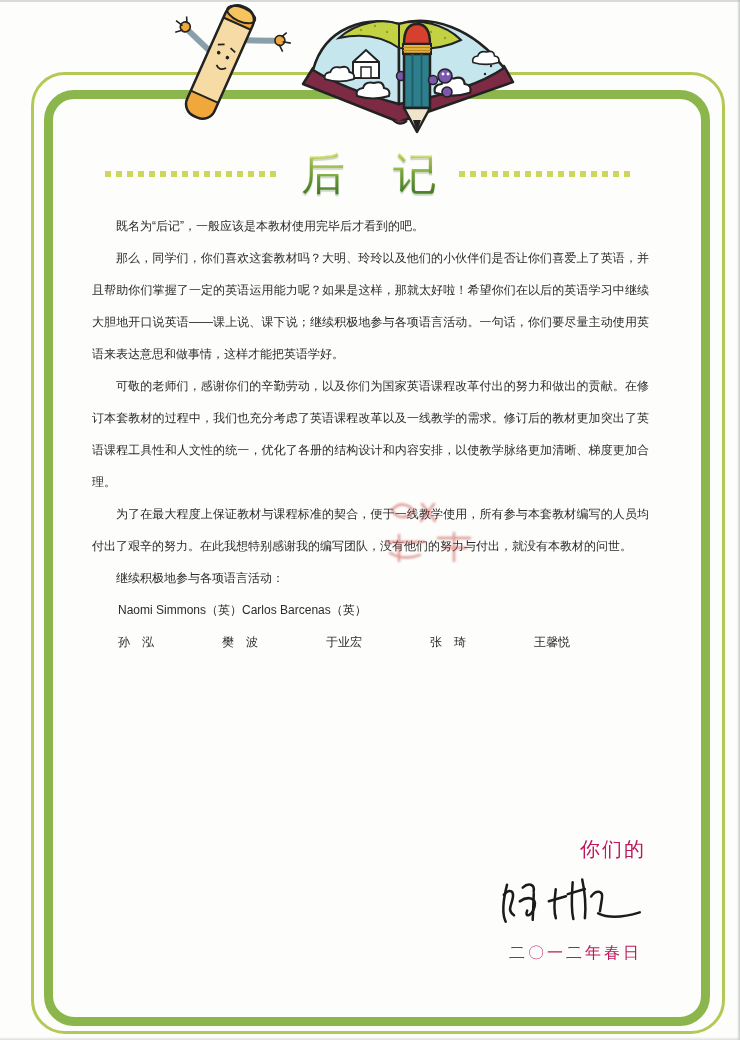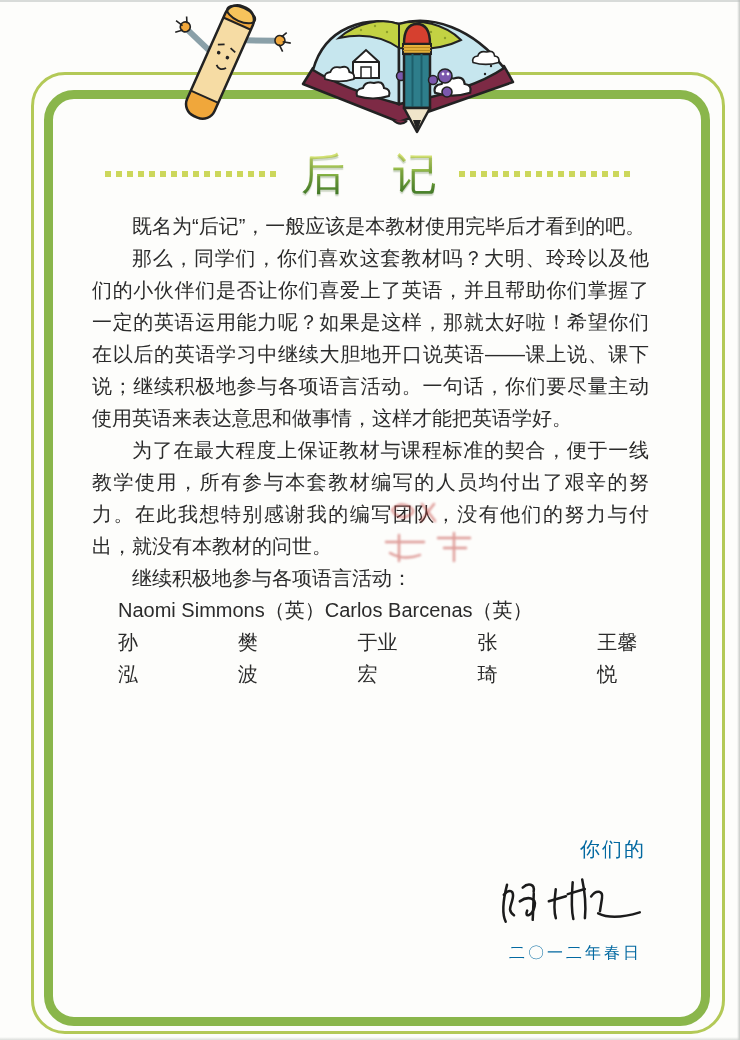--- a/index.html
+++ b/index.html
@@ -28,30 +28,30 @@
   .dashes{width:176px;height:6px;flex:0 0 auto;
     background:repeating-linear-gradient(to right,#ccd75b 0,#ccd75b 6px,rgba(0,0,0,0) 6px,rgba(0,0,0,0) 11px);}
   .title-text{margin:0;font-size:44px;font-weight:400;letter-spacing:2px;line-height:1;
     color:#6d9a35;text-shadow:0 2px 1px rgba(60,100,30,.25);}
   @supports ((-webkit-background-clip:text) or (background-clip:text)){
     .title-text{background:linear-gradient(#d4e274 10%,#8db746 45%,#47802c 95%);
       -webkit-background-clip:text;background-clip:text;color:transparent;}
   }
   
   .content{position:absolute;left:92px;top:210px;width:557px;z-index:2;
-    color:#2b2b2b;font-size:20px;line-height:32px;text-align:justify;}
+    color:#2b2b2b;font-size:12px;line-height:32px;text-align:justify;}
   .content p{margin:0;text-indent:2em;}
   .editors-en{display:flex;padding-left:26px;text-align:left;}
   .editors-cn{display:flex;gap:68px;padding-left:26px;text-align:left;}
   
   .red-stamp{position:absolute;left:378px;top:496px;width:115px;height:74px;z-index:3;
     opacity:.5;filter:blur(1px);pointer-events:none;}
   
   .signature-block{position:absolute;left:422px;top:836px;width:230px;z-index:2;
-    color:#0369a1;text-align:right;}
+    color:#be185d;text-align:right;}
   .salutation{font-size:20px;letter-spacing:2px;padding-right:6px;}
   .sig-svg{display:block;margin:6px 0 0 auto;width:168px;height:58px;}
   .sig-date{font-size:16px;letter-spacing:3px;padding-right:10px;margin-top:16px;}
   .sr-only{position:absolute;width:1px;height:1px;overflow:hidden;clip:rect(0 0 0 0);white-space:nowrap;}
 </style>
 </head>
 <body>
 
 <div class="page">
 
@@ -147,20 +147,21 @@
 
   <div class="title-row">
     <span class="dashes"></span>
     <h1 class="title-text">后　记</h1>
     <span class="dashes"></span>
   </div>
 
   <div class="content">
     <p>既名为“后记”，一般应该是本教材使用完毕后才看到的吧。</p>
     <p>那么，同学们，你们喜欢这套教材吗？大明、玲玲以及他们的小伙伴们是否让你们喜爱上了英语，并且帮助你们掌握了一定的英语运用能力呢？如果是这样，那就太好啦！希望你们在以后的英语学习中继续大胆地开口说英语——课上说、课下说；继续积极地参与各项语言活动。一句话，你们要尽量主动使用英语来表达意思和做事情，这样才能把英语学好。</p>
+    <p>可敬的老师们，感谢你们的辛勤劳动，以及你们为国家英语课程改革付出的努力和做出的贡献。在修订本套教材的过程中，我们也充分考虑了英语课程改革以及一线教学的需求。修订后的教材更加突出了英语课程工具性和人文性的统一，优化了各册的结构设计和内容安排，以使教学脉络更加清晰、梯度更加合理。</p>
     <p>为了在最大程度上保证教材与课程标准的契合，便于一线教学使用，所有参与本套教材编写的人员均付出了艰辛的努力。在此我想特别感谢我的编写团队，没有他们的努力与付出，就没有本教材的问世。</p>
     <p>继续积极地参与各项语言活动：</p>
     <div class="editors-en">
       <span>Naomi Simmons（英）</span>
       <span>Carlos Barcenas（英）</span>
     </div>
     <div class="editors-cn">
       <span>孙　泓</span>
       <span>樊　波</span>
       <span>于业宏</span>

